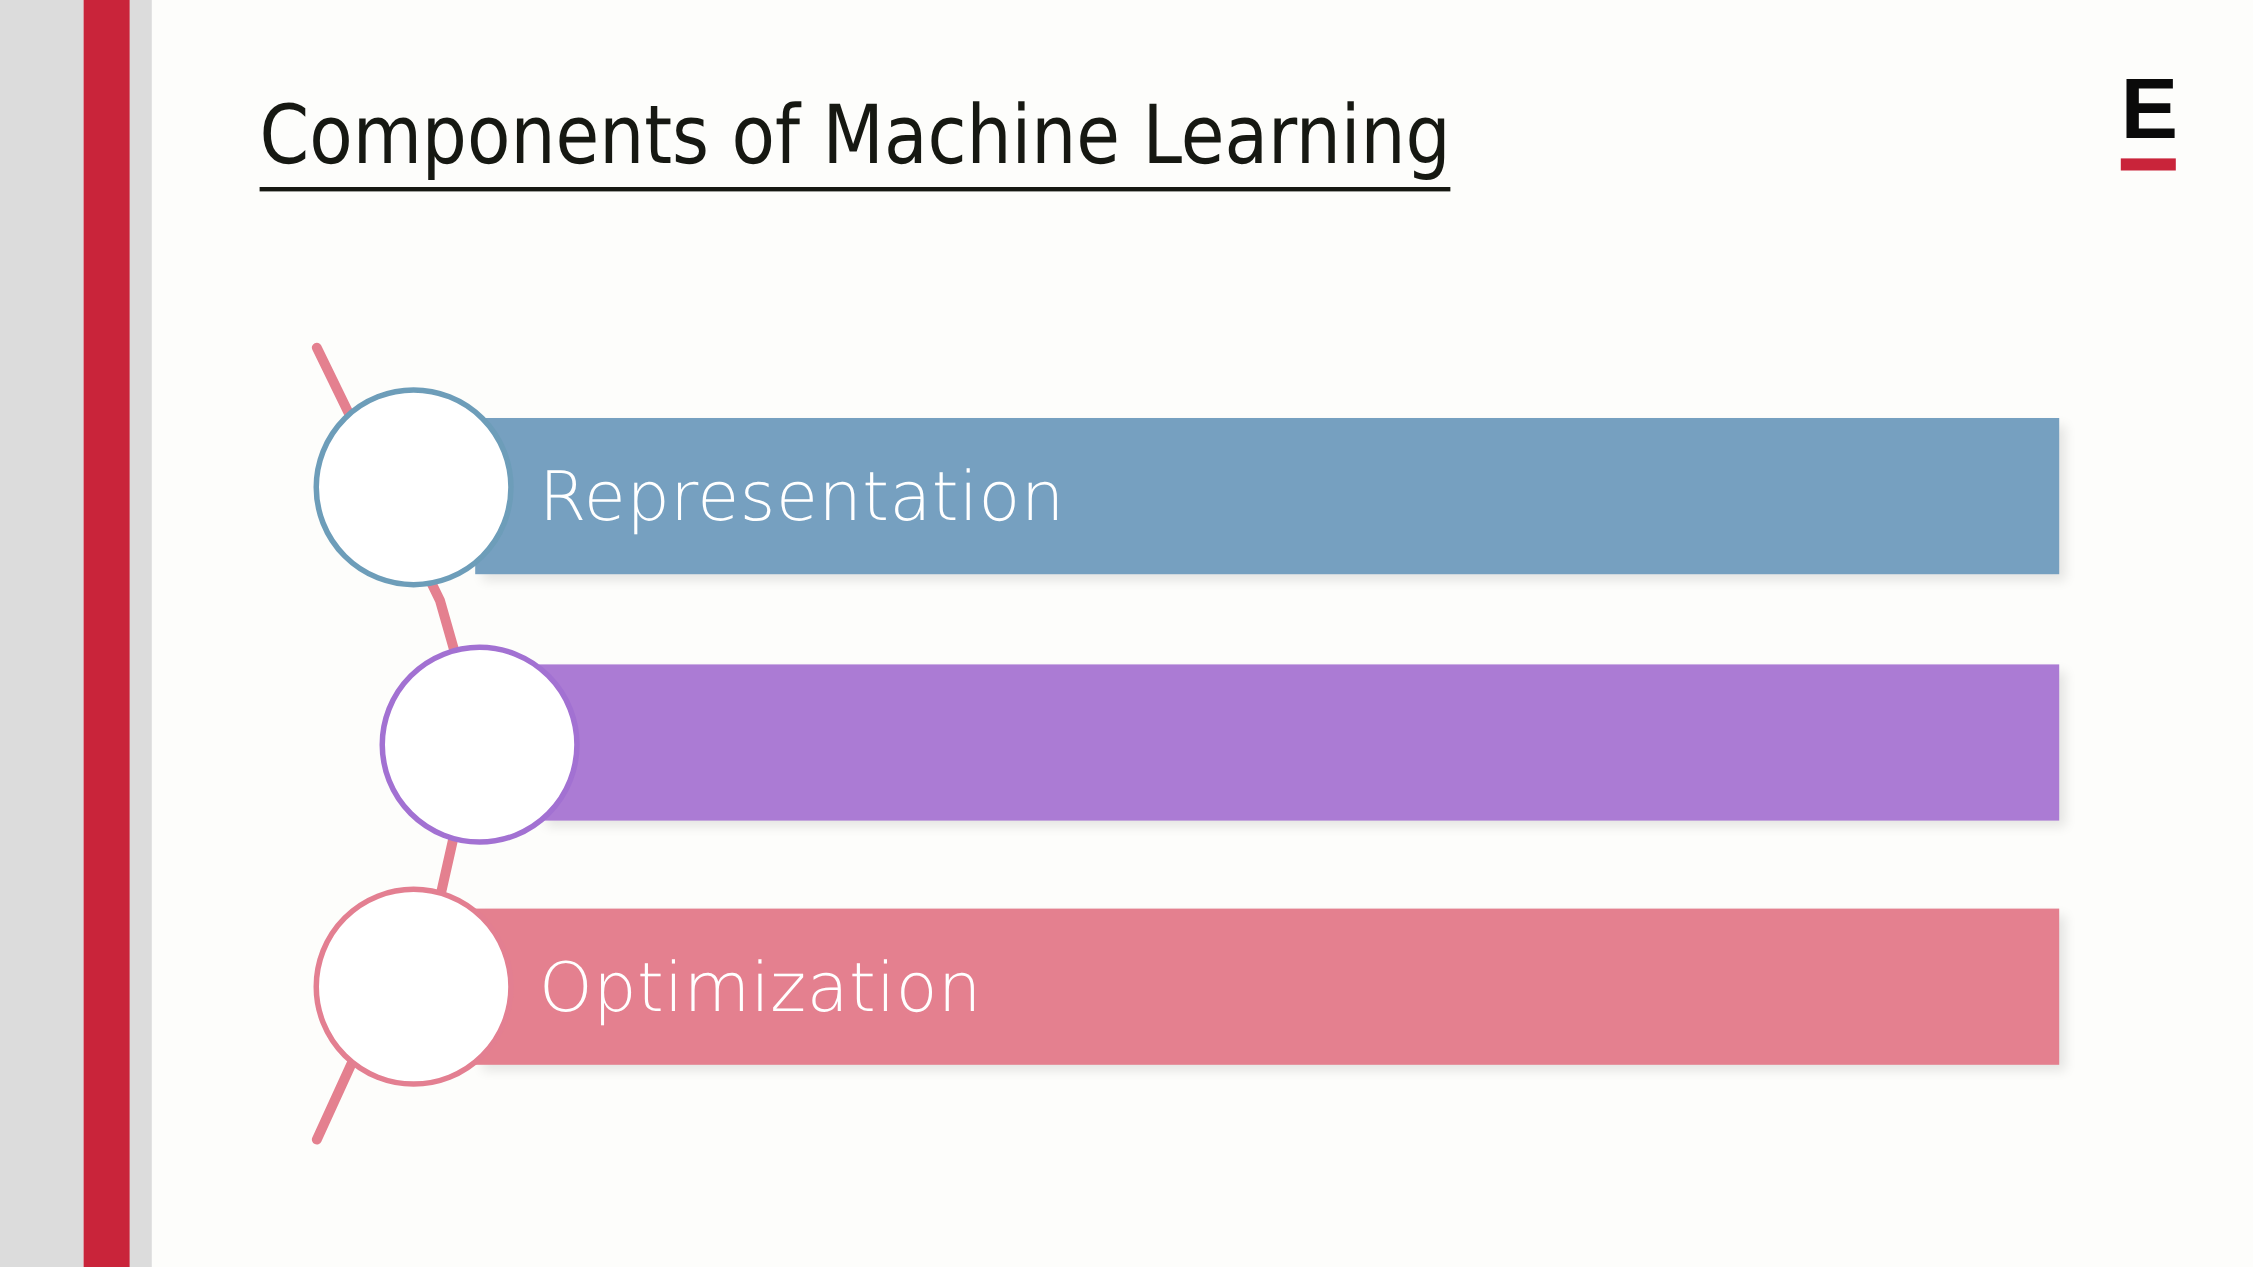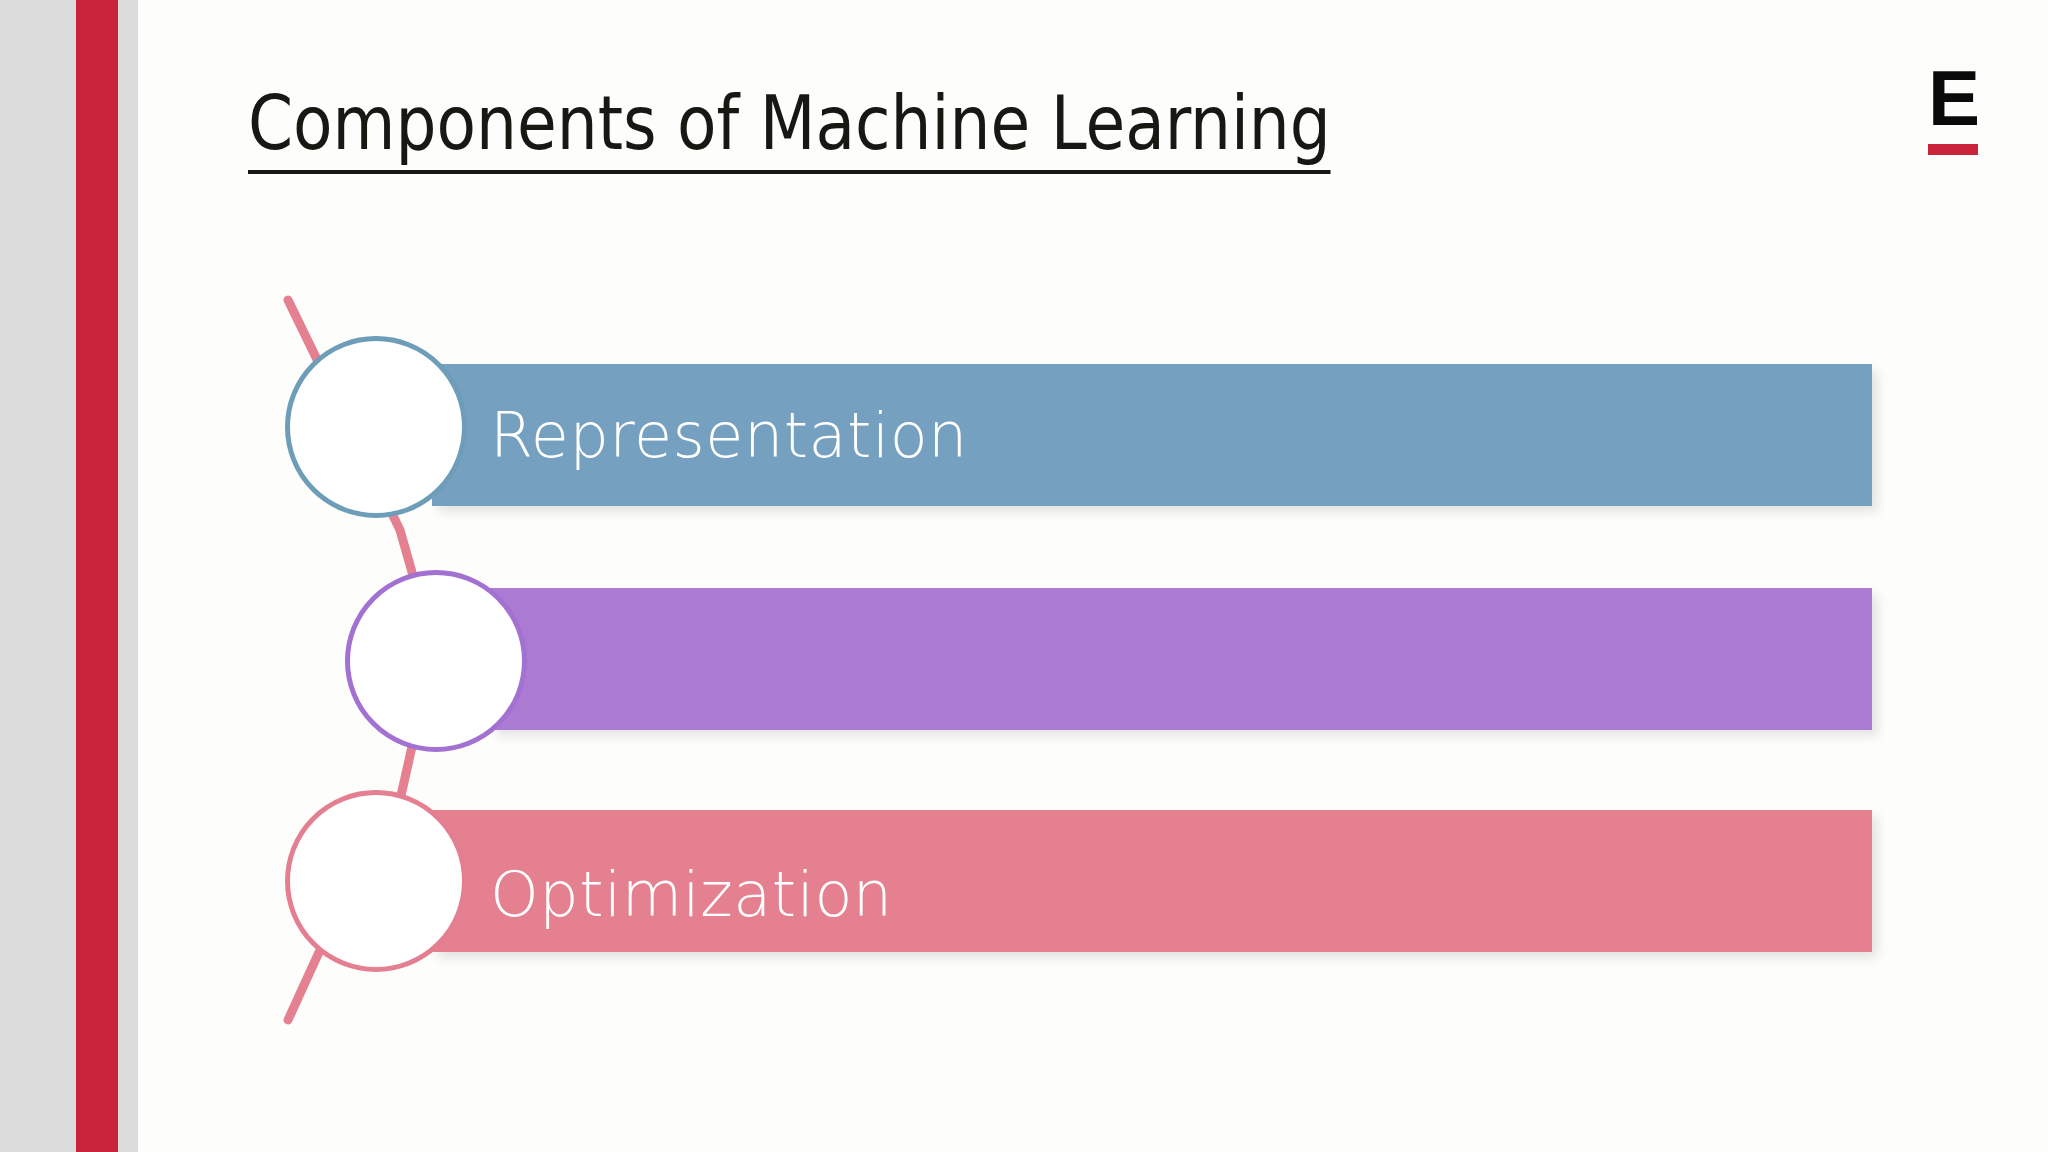--- a/index.html
+++ b/index.html
@@ -51,21 +51,21 @@
   #logo .logo-rule {
     margin-top: 10px;
     width: 50px;
     height: 11px;
     background: #c9243a;
   }
 
   
   #title-wrap {
     position: absolute;
-    left: 248px;
+    left: 236px;
     top: 80px;
     width: 1500px;
   }
   #page-title {
     font-family: "DejaVu Sans Condensed", "Liberation Sans Narrow", "Liberation Sans", sans-serif;
     font-stretch: condensed;
     font-size: 74px;
     line-height: 86px;
     font-weight: 400;
     color: #161812;
@@ -74,21 +74,21 @@
     border-bottom: 4px solid #161812;
     padding-bottom: 4px;
     transform: scaleX(0.97);
     transform-origin: left center;
   }
 
   
   #diagram {
     position: absolute;
     left: 0;
-    top: 0;
+    top: 16px;
     width: 2048px;
     height: 1068px;
   }
   #connector-svg {
     position: absolute;
     left: 0;
     top: 0;
     width: 2048px;
     height: 1152px;
     pointer-events: none;
@@ -140,21 +140,21 @@
   #label-2 { left: 58px; }
   #circle-2 {
     left: 345px; top: 570px;
     width: 172px; height: 172px;
     border-width: 5px; border-color: #a271d2;
   }
 
   
   #row-3 { left: 432px; top: 810px; width: 1440px; }
   #bar-3 { left: 0; width: 1440px; background: #e4808f; }
-  #label-3 { left: 58px; margin-top: 13px; }
+  #label-3 { left: 58px; }
   #circle-3 {
     left: 285px; top: 790px;
     width: 172px; height: 172px;
     border-width: 5px; border-color: #e37f91;
   }
 </style>
 </head>
 <body>
 
 <div id="slide" style="background: rgb(253, 253, 251);">

